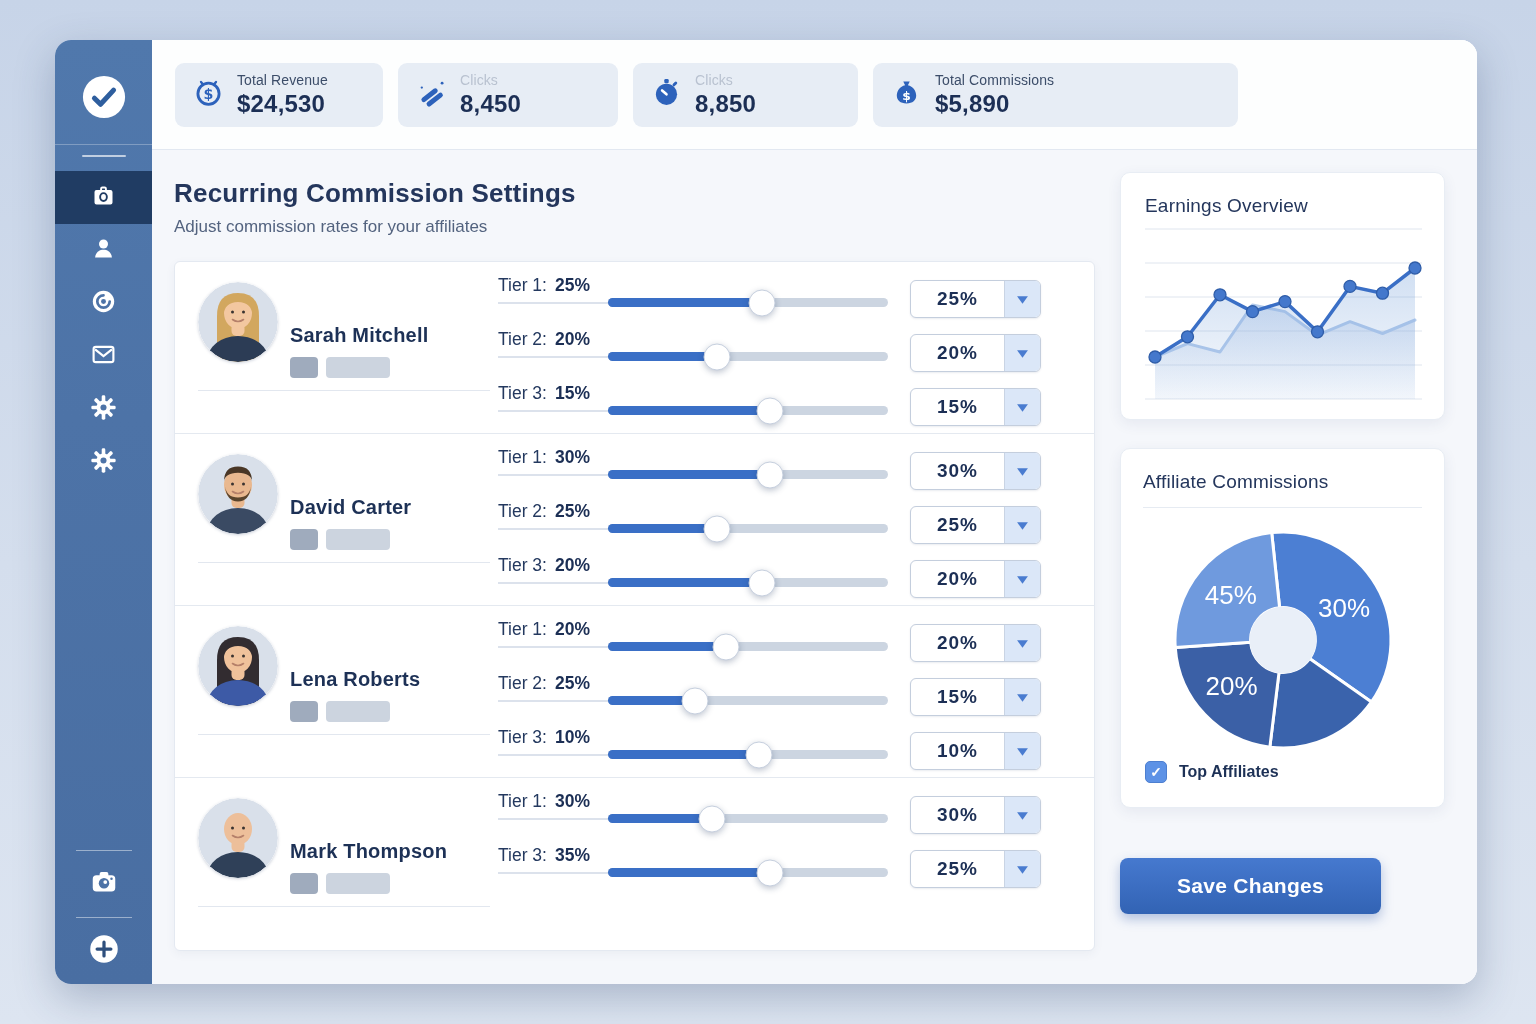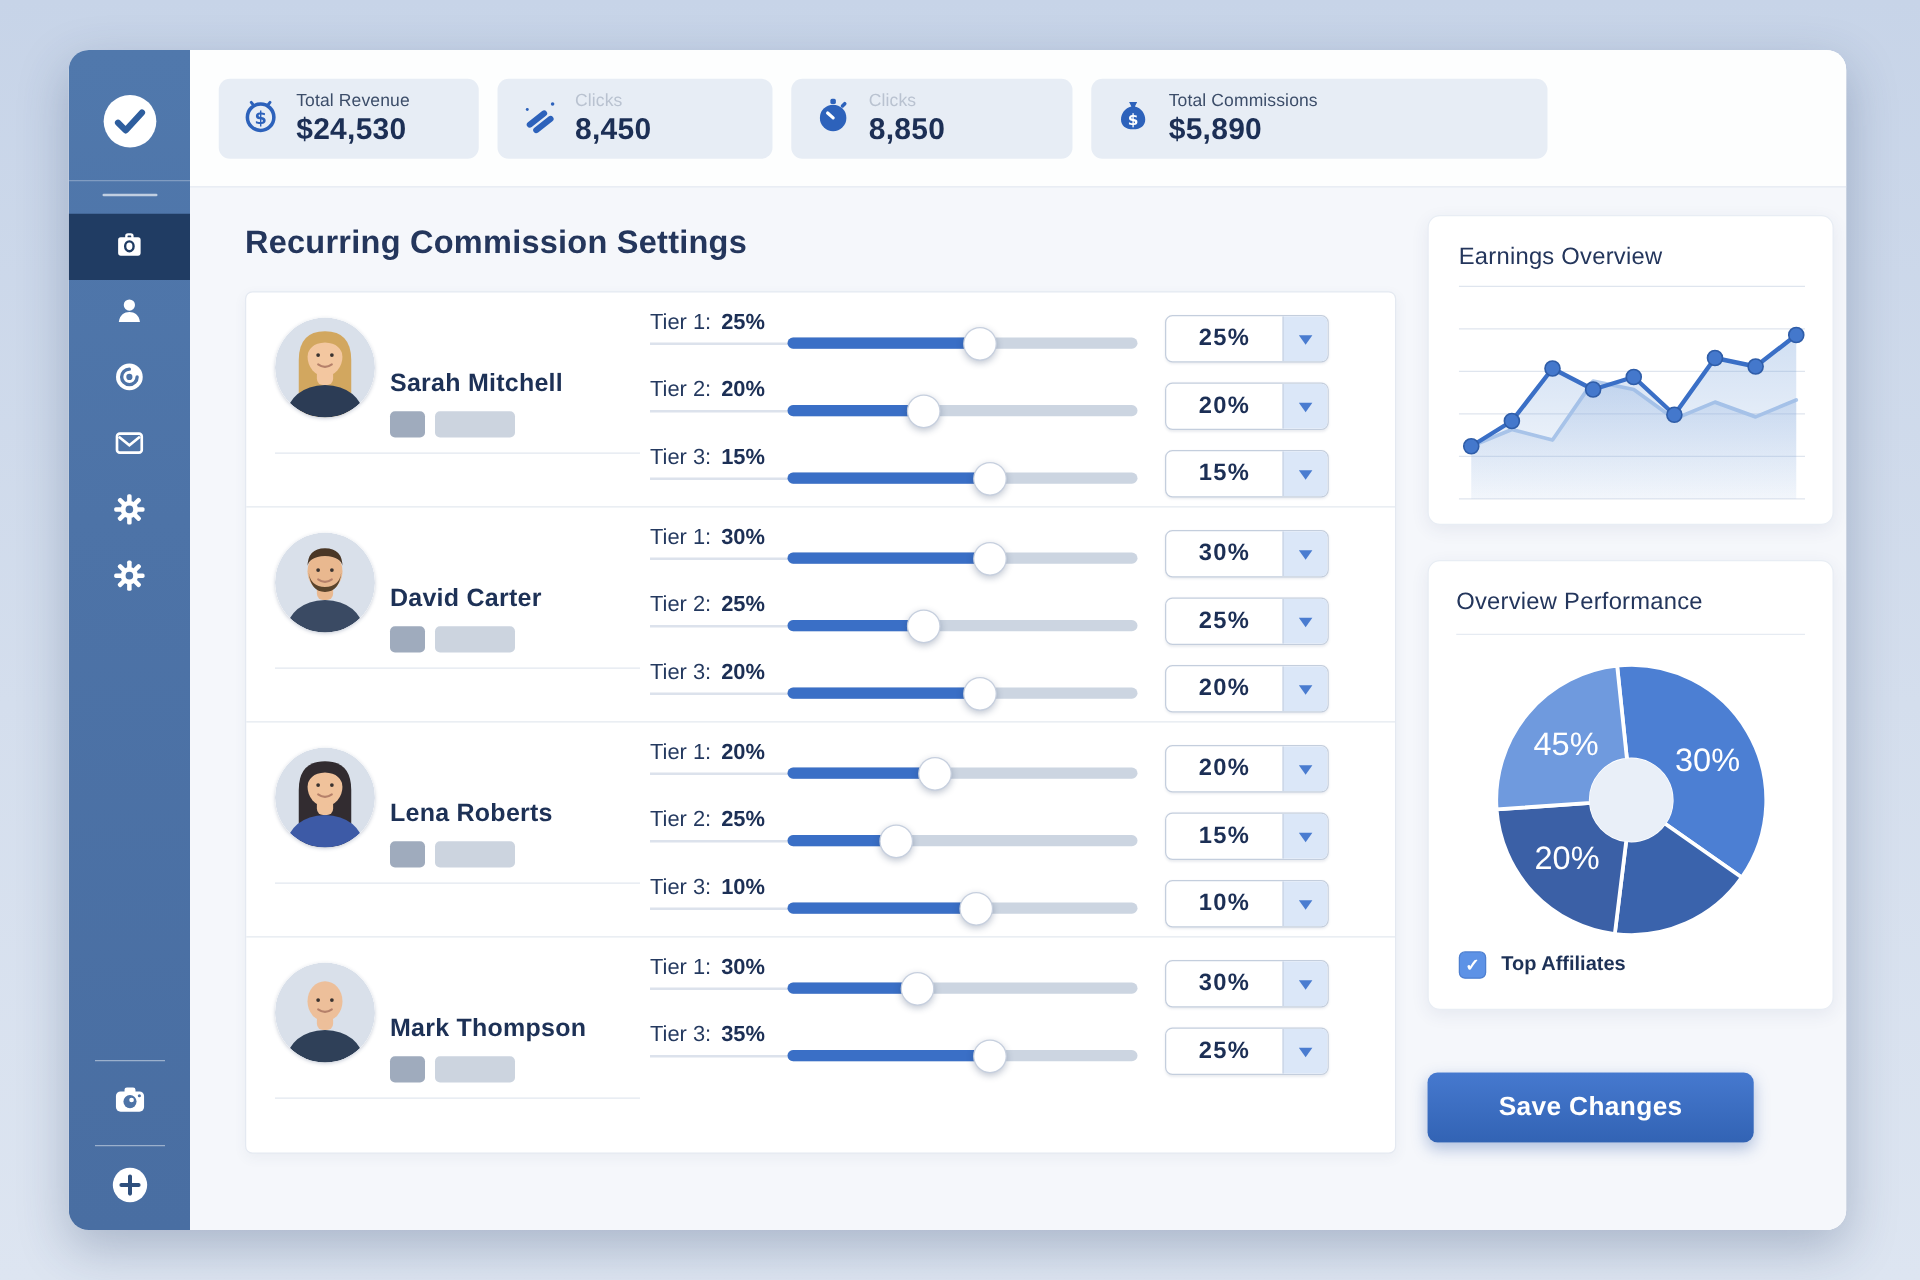--- a/index.html
+++ b/index.html
@@ -33,21 +33,21 @@
     display:flex; align-items:center; padding-left:23px; gap:15px; }
   .stat-card { height:64px; background:#e7edf5; border-radius:9px; display:flex; align-items:center;
     padding:0 16px 0 18px; gap:13px; }
   .stat-card svg { width:31px; height:31px; flex:0 0 31px; }
   .stat-label { font-size:14px; color:#3c4d69; letter-spacing:.1px; }
   .stat-label.muted { color:#b9c2d0; }
   .stat-value { font-size:24px; font-weight:bold; color:#1c2f55; margin-top:2px; letter-spacing:.2px; }
   .sc-0{width:208px}.sc-1{width:205px}.sc-2{width:220px}.sc-3{width:225px}.sc-4{width:365px}
 
   
-  .content { flex:1; display:flex; padding-left:44px; }
+  .content { flex:1; display:flex; padding-left:22px; }
   .left-col { width:921px; flex:0 0 921px; padding-top:28px; }
   .page-title { font-size:26px; font-weight:bold; color:#24365c; letter-spacing:.2px; }
   .page-subtitle { font-size:17px; color:#53637f; margin-top:8px; }
 
   .panel { margin-top:24px; background:#ffffff; border:1px solid #e4e9f1; border-radius:6px;
     box-shadow:0 3px 10px rgba(60,80,120,.06); }
   .aff-row { height:172px; border-bottom:1px solid #e4e9f0; display:flex; padding:12px 0 0 23px; position:relative; }
   .aff-row:last-child { border-bottom:none; }
   .aff-left { width:300px; flex:0 0 300px; position:relative; display:flex; padding-top:8px; }
   .aff-left::after { content:""; position:absolute; left:0; top:116px; width:292px; height:1px; background:#e2e7ef; }
@@ -237,20 +237,21 @@
             <div class="stat-label">Total Commissions</div>
             <div class="stat-value">$5,890</div>
           </div>
         </div>
       </header>
 
     <div class="content">
 
       <section class="left-col">
         <h1 class="page-title">Recurring Commission Settings</h1>
+        <div class="page-subtitle">Adjust commission rates for your affiliates</div>
         <div class="panel" id="aff-panel">
   <div class="aff-row">
     <div class="aff-left">
       <div class="avatar">
                   <svg viewBox="0 0 80 80">
                     <defs>
                       <clipPath id="avc0">
                         <circle cx="40" cy="40" r="40"></circle>
                       </clipPath>
                     </defs>
@@ -638,21 +639,21 @@
                 <circle cx="75.0" cy="73.8" r="6" fill="#4478cc" stroke="#2f5da8" stroke-width="1.3"></circle>
                 <circle cx="107.5" cy="90.6" r="6" fill="#4478cc" stroke="#2f5da8" stroke-width="1.3"></circle>
                 <circle cx="140.0" cy="80.6" r="6" fill="#4478cc" stroke="#2f5da8" stroke-width="1.3"></circle>
                 <circle cx="172.5" cy="110.8" r="6" fill="#4478cc" stroke="#2f5da8" stroke-width="1.3"></circle>
                 <circle cx="205.0" cy="65.4" r="6" fill="#4478cc" stroke="#2f5da8" stroke-width="1.3"></circle>
                 <circle cx="237.5" cy="72.2" r="6" fill="#4478cc" stroke="#2f5da8" stroke-width="1.3"></circle>
                 <circle cx="270.0" cy="47.0" r="6" fill="#4478cc" stroke="#2f5da8" stroke-width="1.3"></circle>
               </svg></div>
         </div>
         <div class="card perf-card">
-          <div class="card-title">Overview Performance</div>
+          <div class="card-title">Affiliate Commissions</div>
           <div class="perf-rule"></div>
           <div id="pie-chart-slot">
               <svg width="325" height="235" viewBox="0 0 325 235" style="display:block;margin:14px auto 0 auto">
                 <path d="M150.71,10.59 A108,108 0 0 1 250.47,179.95 L188.54,136.58 A32.4,32.4 0 0 0 158.61,85.78 Z" fill="#4c7fd3" stroke="#fff" stroke-width="3" stroke-linejoin="round"></path>
                 <path d="M250.47,179.95 A108,108 0 0 1 148.84,225.19 L158.05,150.16 A32.4,32.4 0 0 0 188.54,136.58 Z" fill="#3a63ac" stroke="#fff" stroke-width="3" stroke-linejoin="round"></path>
                 <path d="M148.84,225.19 A108,108 0 0 1 54.26,125.53 L129.68,120.26 A32.4,32.4 0 0 0 158.05,150.16 Z" fill="#3b60a6" stroke="#fff" stroke-width="3" stroke-linejoin="round"></path>
                 <path d="M54.26,125.53 A108,108 0 0 1 150.71,10.59 L158.61,85.78 A32.4,32.4 0 0 0 129.68,120.26 Z" fill="#6f9ade" stroke="#fff" stroke-width="3" stroke-linejoin="round"></path>
                 <circle cx="162" cy="118" r="33.4" fill="#e9eff8"></circle>
                 <text x="223.03" y="94.55" font-size="26" fill="#ffffff" text-anchor="middle" font-family="Liberation Sans, sans-serif">30%</text>
                 <text x="110.63" y="173.25" font-size="26" fill="#ffffff" text-anchor="middle" font-family="Liberation Sans, sans-serif">20%</text>

